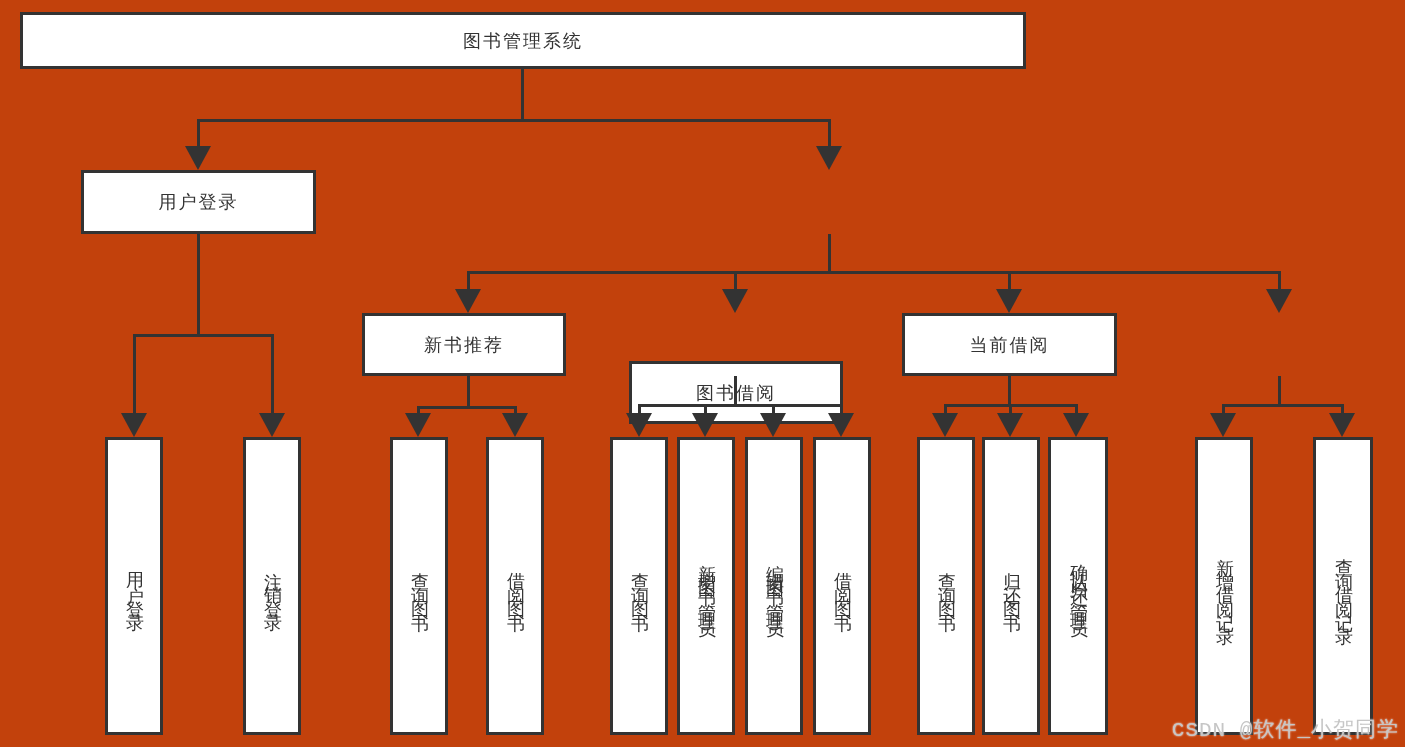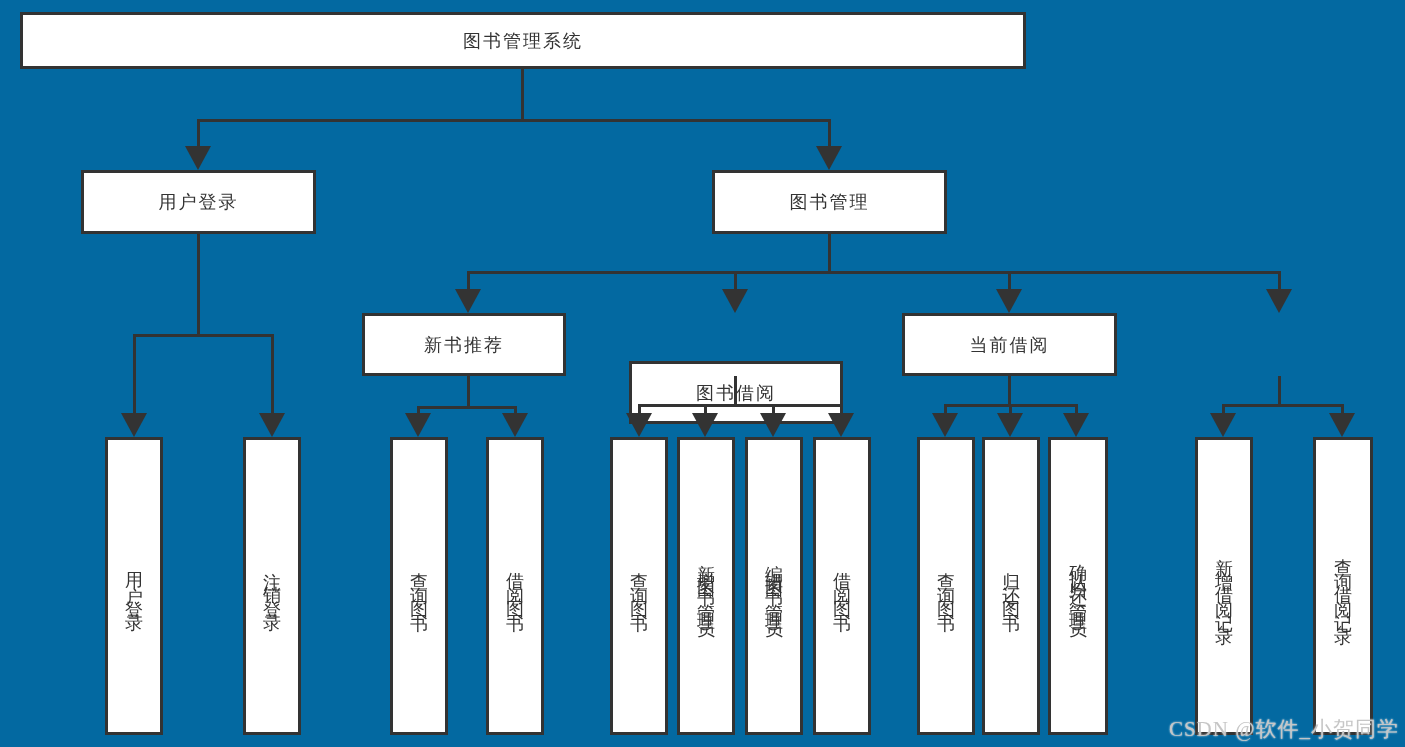--- a/index.html
+++ b/index.html
@@ -1,17 +1,17 @@
 <!DOCTYPE html>
 <html><head>
 <meta charset="utf-8">
 <style>
   html,body{margin:0;padding:0;background:#fff;}
-  #stage{position:relative;width:1405px;height:747px;background:#0369a1;overflow:hidden;
-         font-family:Liberation Serif, serif;color:#333;}
+  #stage{position:relative;width:1405px;height:747px;background:#c2410c;overflow:hidden;
+         font-family:Liberation Mono, monospace;color:#333;}
   .box{position:absolute;box-sizing:border-box;border:3px solid #333;background:#fff;
        display:flex;align-items:center;justify-content:center;
        font-size:18px;letter-spacing:2px;color:#333;}
   .vbox{writing-mode:vertical-rl;text-orientation:mixed;}
   .vloose{letter-spacing:14px;}
   .vtight{letter-spacing:8px;}
   .l{position:absolute;background:#333;}
   .tri{position:absolute;width:0;height:0;border-left:13px solid transparent;
        border-right:13px solid transparent;border-top:24px solid #333;}
   .wm{position:absolute;right:6px;bottom:4px;font-size:21px;letter-spacing:1px;
@@ -25,21 +25,20 @@
   <div class="box" style="left:20px;top:12px;width:1006px;height:57px;">图书管理系统</div>
 
   <div class="l" style="left:521px;top:69px;width:3px;height:52px;"></div>
   <div class="l" style="left:197px;top:119px;width:634px;height:3px;"></div>
   <div class="l" style="left:197px;top:119px;width:3px;height:33px;"></div>
   <div class="tri" style="left:185px;top:146px;"></div>
   <div class="l" style="left:828px;top:119px;width:3px;height:33px;"></div>
   <div class="tri" style="left:816px;top:146px;"></div>
 
   <div class="box" style="left:81px;top:170px;width:235px;height:64px;">用户登录</div>
-  <div class="box" style="left:712px;top:170px;width:235px;height:64px;">图书管理</div>
 
   <div class="l" style="left:197px;top:234px;width:3px;height:102px;"></div>
   <div class="l" style="left:133px;top:334px;width:141px;height:3px;"></div>
   <div class="l" style="left:133px;top:334px;width:3px;height:80px;"></div>
   <div class="tri" style="left:121px;top:413px;"></div>
   <div class="l" style="left:271px;top:334px;width:3px;height:80px;"></div>
   <div class="tri" style="left:259px;top:413px;"></div>
 
   <div class="l" style="left:828px;top:234px;width:3px;height:39px;"></div>
   <div class="l" style="left:467px;top:271px;width:814px;height:3px;"></div>

